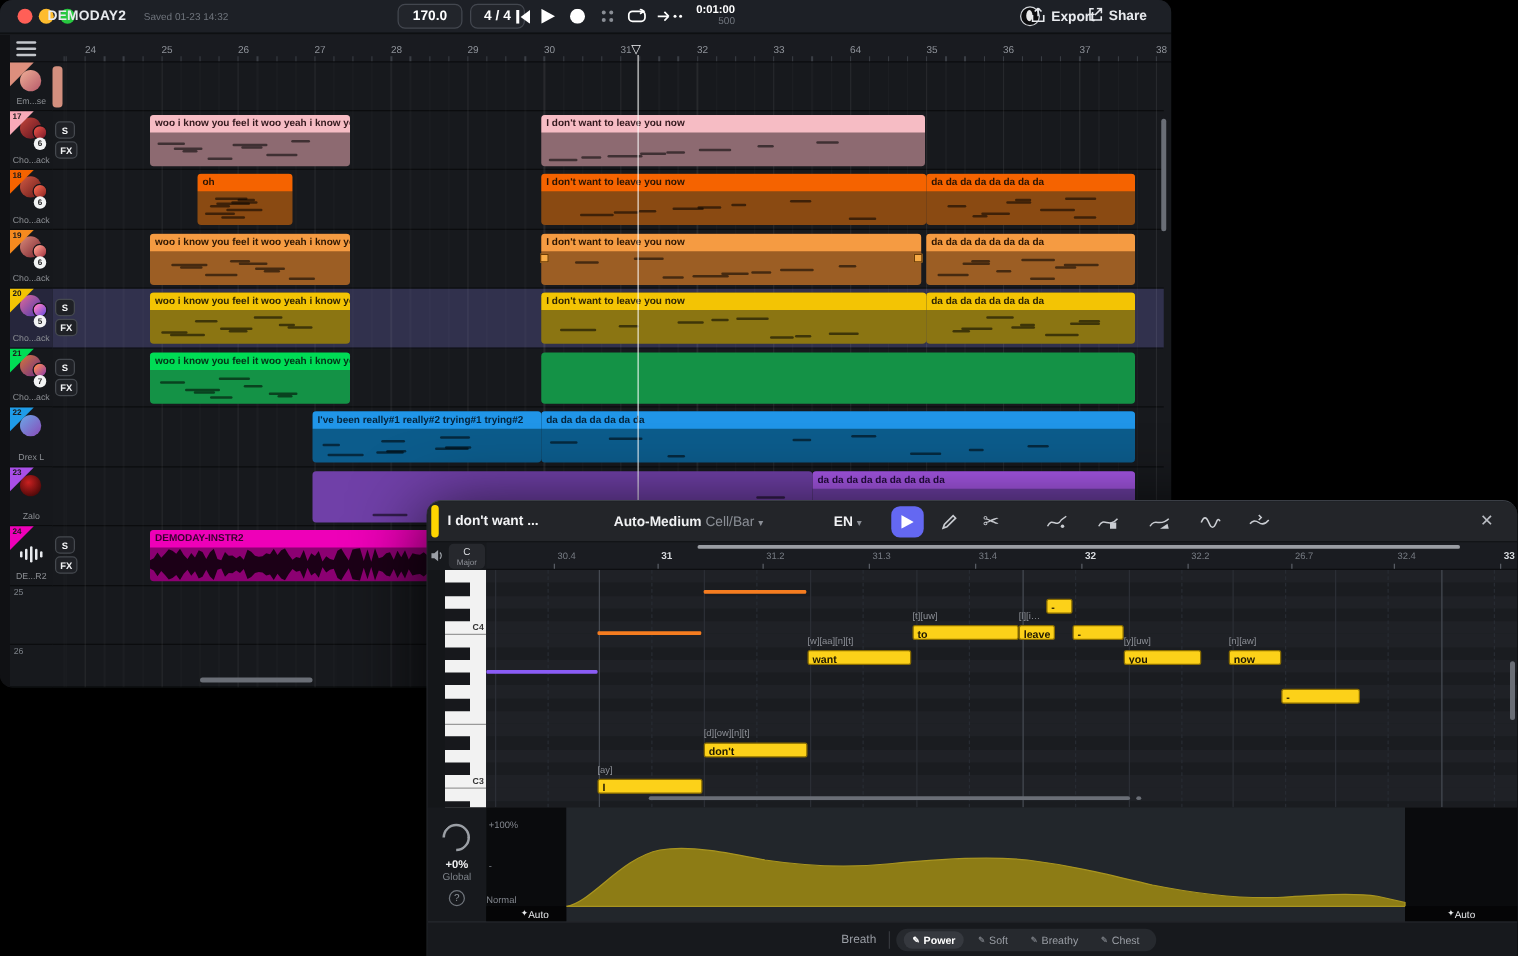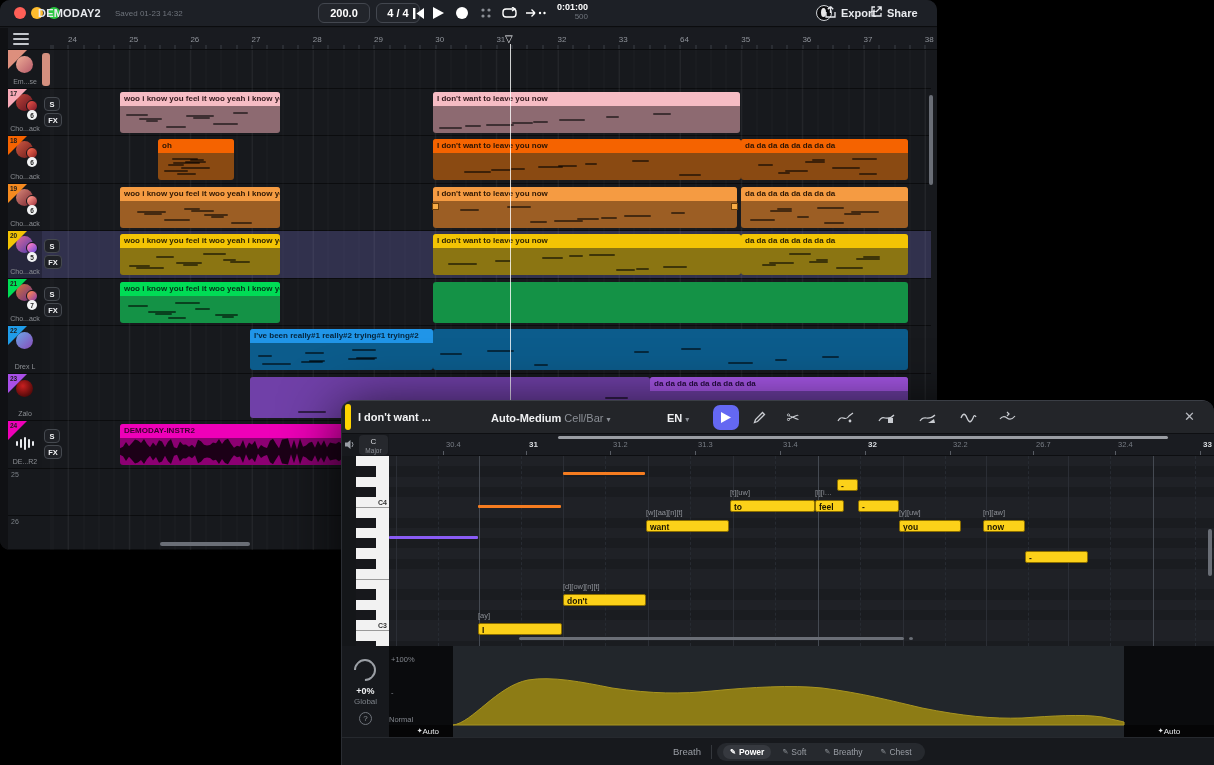--- a/index.html
+++ b/index.html
@@ -113,21 +113,21 @@
 </head>
 <body>
 
 <div id="main-window">
   <div id="titlebar">
     <div class="tl" style="left:14px;background:#ff5f57"></div>
     <div class="tl" style="left:31px;background:#febc2e"></div>
     <div class="tl" style="left:48px;background:#28c840"></div>
     <div id="win-title">DEMODAY2</div>
     <div id="saved">Saved 01-23 14:32</div>
-    <div class="tbox" style="left:318px;width:52px">200.0</div>
+    <div class="tbox" style="left:318px;width:52px">170.0</div>
     <div class="tbox" style="left:376px;width:44px">4 / 4</div>
     <div class="ticon" style="left:409px">
       <svg width="13" height="11" viewBox="0 0 13 11">
           <rect x="1" y="0" width="2.4" height="11" fill="#fff"></rect>
           <path d="M12 0 L4.5 5.5 L12 11 Z" fill="#fff"></path>
         </svg>
     </div>
     <div class="ticon" style="left:429px">
       <svg width="11" height="12" viewBox="0 0 11 12">
           <path d="M0 0 L11 6 L0 12 Z" fill="#fff"></path>
@@ -448,20 +448,21 @@
           <div class="note-dash" style="left: 98px; top: 15px; width: 27px;"></div>
           <div class="note-dash" style="left: 8px; top: 12px; width: 14px;"></div>
           <div class="note-dash" style="left: 55px; top: 9px; width: 19px;"></div>
           <div class="note-dash" style="left: 102px; top: 6px; width: 24px;"></div>
           <div class="note-dash" style="left: 12px; top: 20px; width: 29px;"></div>
           <div class="note-dash" style="left: 59px; top: 17px; width: 16px;"></div>
           <div class="note-dash" style="left: 106px; top: 14px; width: 21px;"></div>
         </div>
       </div>
       <div class="clip" style="left: 433px; top: 329px; width: 475px; height: 41px; background: rgb(12, 92, 140);">
+        <div class="clip-hdr" style="background: rgb(32, 149, 232); color: rgb(4, 35, 58);">da da da da da da da</div>
         <div class="clip-body">
           <div class="note-dash" style="left: 201px; top: 8px; width: 15px;"></div>
           <div class="note-dash" style="left: 248px; top: 5px; width: 20px;"></div>
           <div class="note-dash" style="left: 295px; top: 19px; width: 25px;"></div>
           <div class="note-dash" style="left: 342px; top: 16px; width: 12px;"></div>
           <div class="note-dash" style="left: 389px; top: 13px; width: 17px;"></div>
           <div class="note-dash" style="left: 7px; top: 10px; width: 22px;"></div>
           <div class="note-dash" style="left: 54px; top: 7px; width: 27px;"></div>
           <div class="note-dash" style="left: 101px; top: 21px; width: 14px;"></div>
         </div>
@@ -675,21 +676,21 @@
       <div class="ghost" style="left: 174px; width: 82px; top: 16px; background: rgb(245, 124, 32);"></div>
       <div class="phon" style="left: 89px; top: 155px;">[ay]</div>
       <div class="ynote" style="left: 89px; width: 84px; top: 167px;">I</div>
       <div class="phon" style="left: 174px; top: 126px;">[d][ow][n][t]</div>
       <div class="ynote" style="left: 174px; width: 83px; top: 138px;">don't</div>
       <div class="phon" style="left: 257px; top: 52px;">[w][aa][n][t]</div>
       <div class="ynote" style="left: 257px; width: 83px; top: 64px;">want</div>
       <div class="phon" style="left: 341px; top: 32px;">[t][uw]</div>
       <div class="ynote" style="left: 341px; width: 85px; top: 44px;">to</div>
       <div class="phon" style="left: 426px; top: 32px;">[l][i…</div>
-      <div class="ynote" style="left: 426px; width: 29px; top: 44px;">feel</div>
+      <div class="ynote" style="left: 426px; width: 29px; top: 44px;">leave</div>
       <div class="ynote" style="left: 448px; width: 21px; top: 23px;">-</div>
       <div class="ynote" style="left: 469px; width: 41px; top: 44px;">-</div>
       <div class="phon" style="left: 510px; top: 52px;">[y][uw]</div>
       <div class="ynote" style="left: 510px; width: 62px; top: 64px;">you</div>
       <div class="phon" style="left: 594px; top: 52px;">[n][aw]</div>
       <div class="ynote" style="left: 594px; width: 42px; top: 64px;">now</div>
       <div class="ynote" style="left: 636px; width: 63px; top: 95px;">-</div>
     </div>
 
   <div id="param-left">

